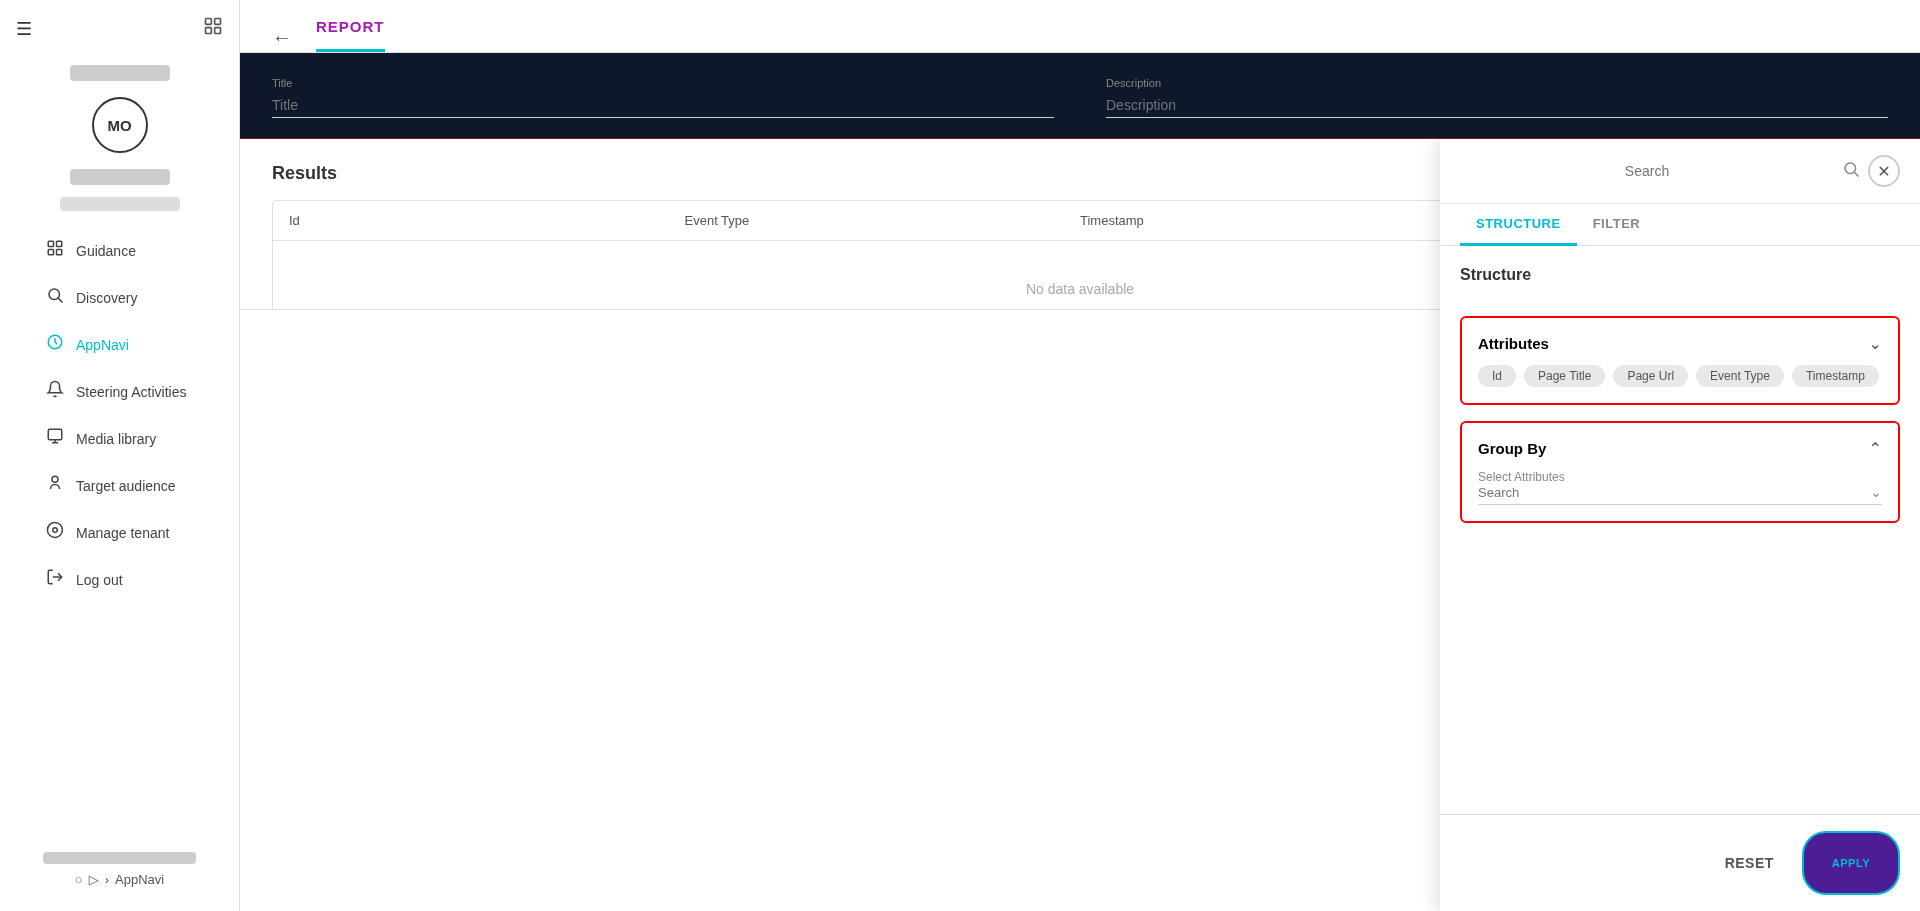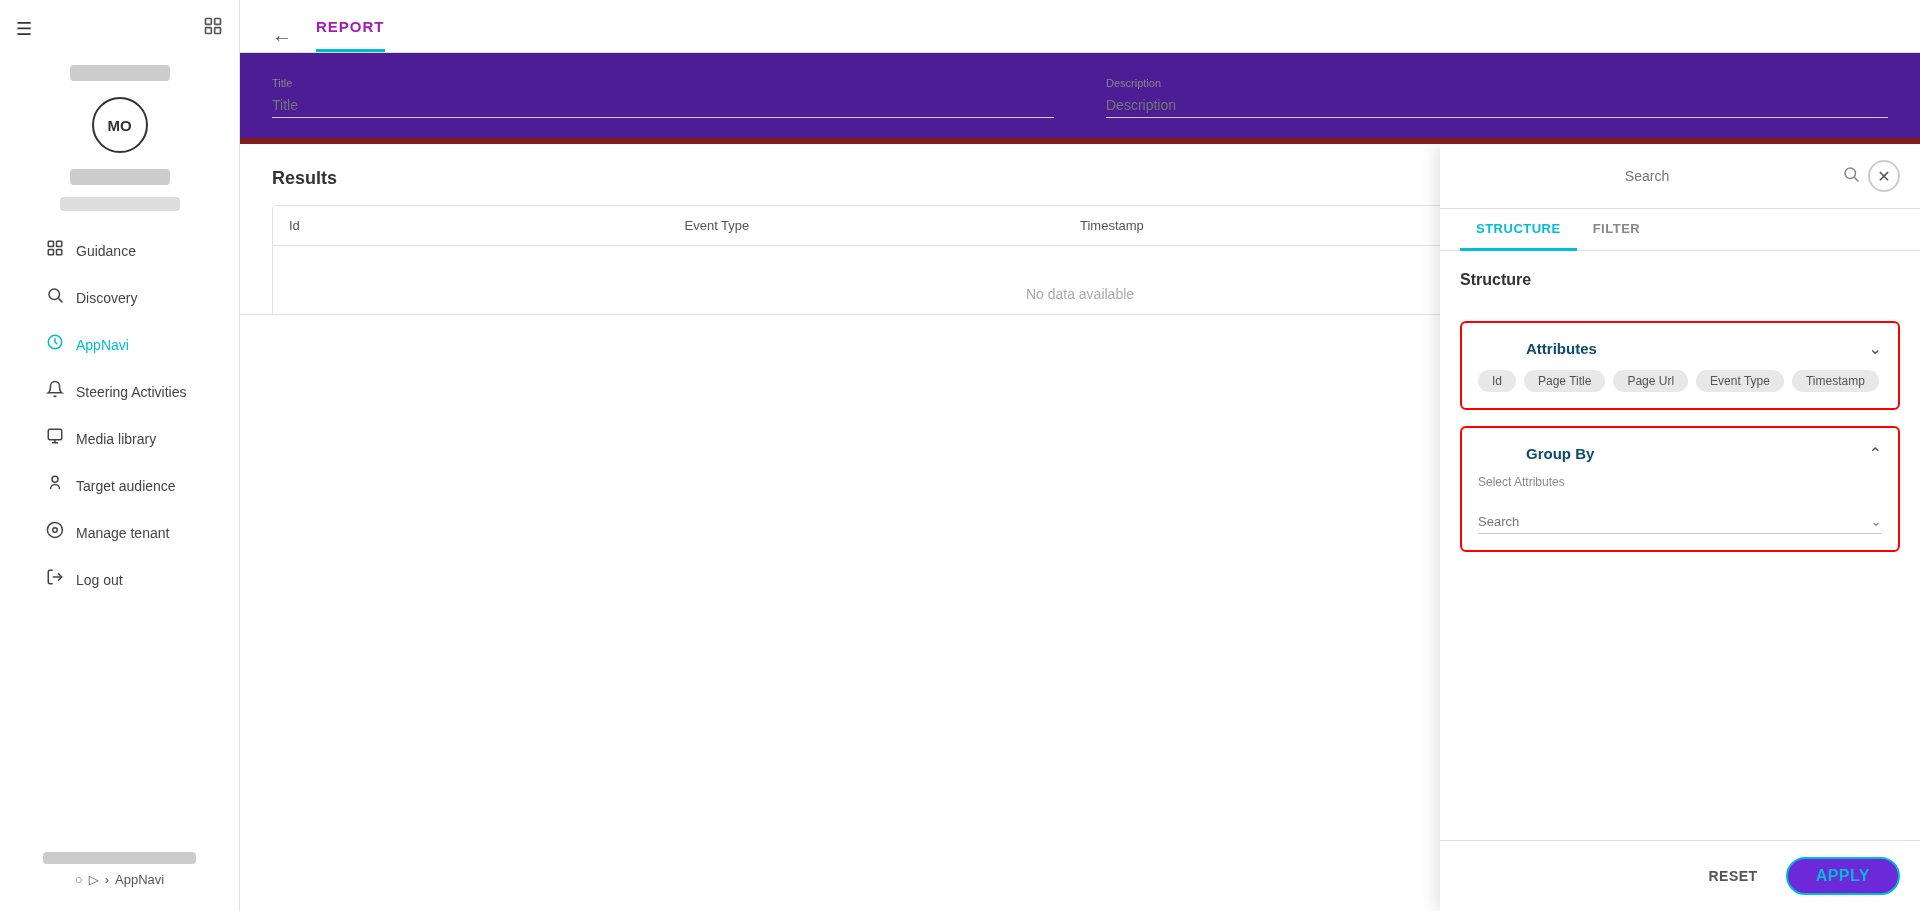--- a/index.html
+++ b/index.html
@@ -112,22 +112,22 @@
       font-weight: 600;
       color: #a21caf;
       padding-bottom: 14px;
       border-bottom: 3px solid #00bcd4;
       letter-spacing: 1px;
     }
     .form-row {
       display: flex;
       padding: 24px 32px 20px;
       gap: 52px;
-      background: #4c1d95;
-      border-bottom: 6px solid #7f1d1d;
+      background: #0f172a;
+      border-bottom: 1px solid #7f1d1d;
     }
     .form-field {
       display: flex;
       flex-direction: column;
       flex: 1;
     }
     .form-field label {
       font-size: 11px;
       color: #888;
       margin-bottom: 4px;
@@ -296,41 +296,40 @@
     }
     .section-box-header {
       display: flex;
       align-items: center;
       justify-content: space-between;
       margin-bottom: 12px;
     }
     .section-box-label {
       font-size: 15px;
       font-weight: 600;
-      color: #0c4a6e;
-      margin-left: 48px;
+      color: #000000;
     }
     .chevron-icon { font-size: 16px; color: #555; cursor: pointer; }
     .tags-row {
       display: flex;
       gap: 8px;
       flex-wrap: wrap;
     }
     .tag {
       background: #e8e8e8;
       border-radius: 20px;
       padding: 4px 14px;
       font-size: 12px;
       color: #555;
       cursor: default;
     }
     .select-attrs-label {
       font-size: 12px;
       color: #888;
-      margin-bottom: 24px;
+      margin-bottom: 0;
     }
     .search-select-row {
       display: flex;
       align-items: center;
       border-bottom: 1px solid #ccc;
       padding-bottom: 4px;
     }
     .search-select-input {
       flex: 1;
       border: none;
@@ -351,25 +350,25 @@
     .reset-btn {
       background: none;
       border: none;
       font-size: 14px;
       font-weight: 600;
       color: #555;
       cursor: pointer;
       letter-spacing: 0.5px;
     }
     .apply-btn {
-      background: #6d28d9;
+      background: #4c1d95;
       border: 2px solid #00bcd4;
       border-radius: 24px;
-      padding: 8px 28px;
-      font-size: 16px;
+      padding: 24px 28px;
+      font-size: 11px;
       font-weight: 600;
       color: #00bcd4;
       cursor: pointer;
       letter-spacing: 0.5px;
     }
 
     
     .content-wrapper {
       flex: 1;
       position: relative;

